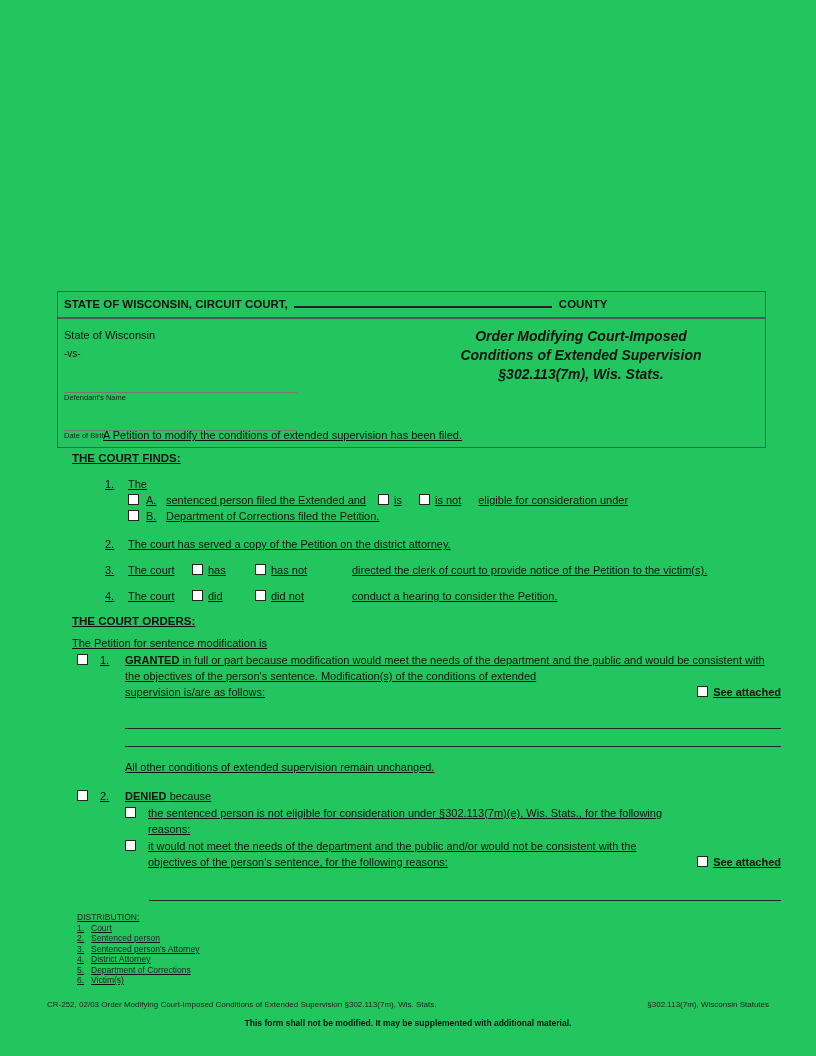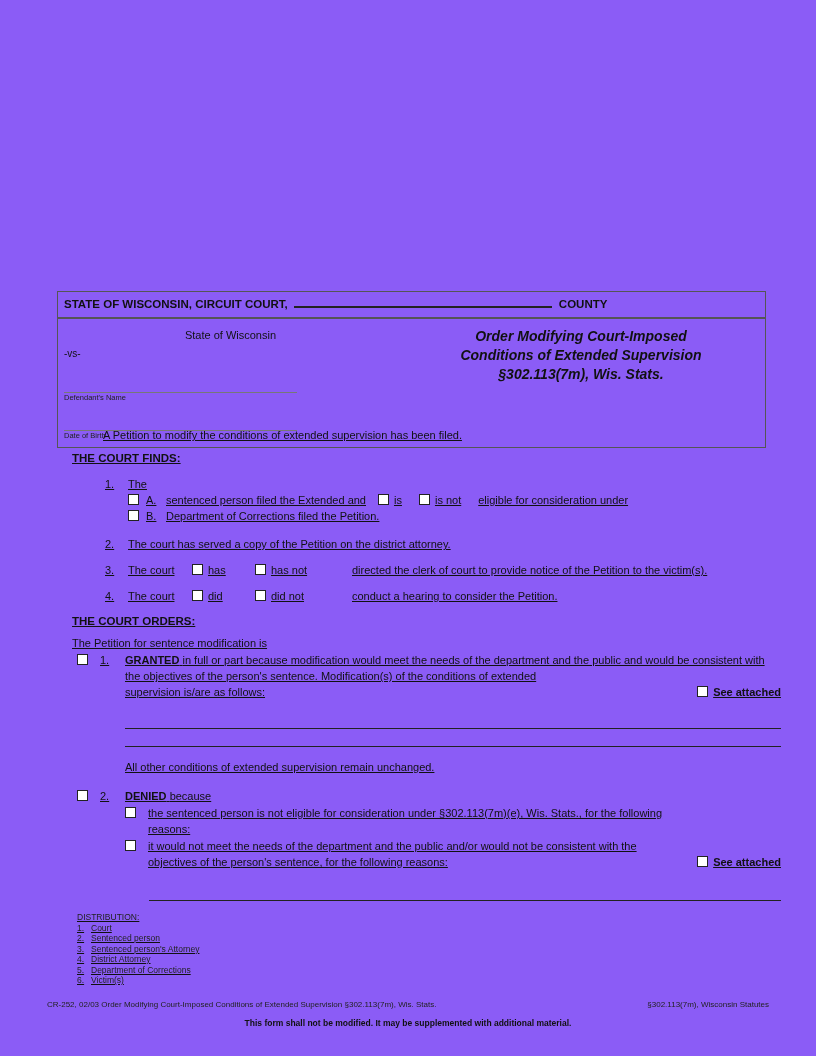--- a/index.html
+++ b/index.html
@@ -1,37 +1,37 @@
 <!DOCTYPE html>
 <html><head>
 <meta charset="utf-8">
 <style>
   * { margin:0; padding:0; box-sizing:border-box; }
   html,body { background:#e8e8e8; }
   .page {
     position:relative; width:816px; height:1056px; margin:0 auto;
-    background:#8b5cf6; color:#111;
+    background:#22c55e; color:#111;
     font-family:"Liberation Sans", sans-serif; font-size:11px; line-height:16px;
   }
   
   .caption-box {
     position:absolute; left:57px; top:291px; width:709px;
     border:1px solid #555;
   }
   .court-row {
     border-bottom:2px solid #555; padding:4px 6px 5px 6px;
     font-weight:bold; font-size:11.5px; white-space:nowrap;
   }
   .county-blank {
     display:inline-block; width:258px; border-bottom:2px solid #222;
     height:12px; vertical-align:baseline; margin:0 7px 0 6px;
   }
   .caption-body { display:flex; }
   .caption-left { width:345px; padding:8px 6px 6px 6px; }
-  .party-name { font-size:11px;text-align:center; }
+  .party-name { font-size:11px; }
   .vs { font-size:10px; margin-top:3px; }
   .fill-field { width:233px; border-bottom:1px solid #777; height:14px; }
   .fill-label { font-size:7.5px; color:#222; line-height:10px; }
   .field-1 { margin-top:17px; }
   .field-2 { margin-top:14px; }
   .caption-right { flex:1; padding:8px 10px 6px 4px; text-align:center; }
   .form-title { font-weight:bold; font-size:14px; line-height:19px;font-style:italic; }
   .case-row { margin-top:13px; font-size:11px; }
   .case-blank {
     display:inline-block; width:150px; border-bottom:1px solid #333;

